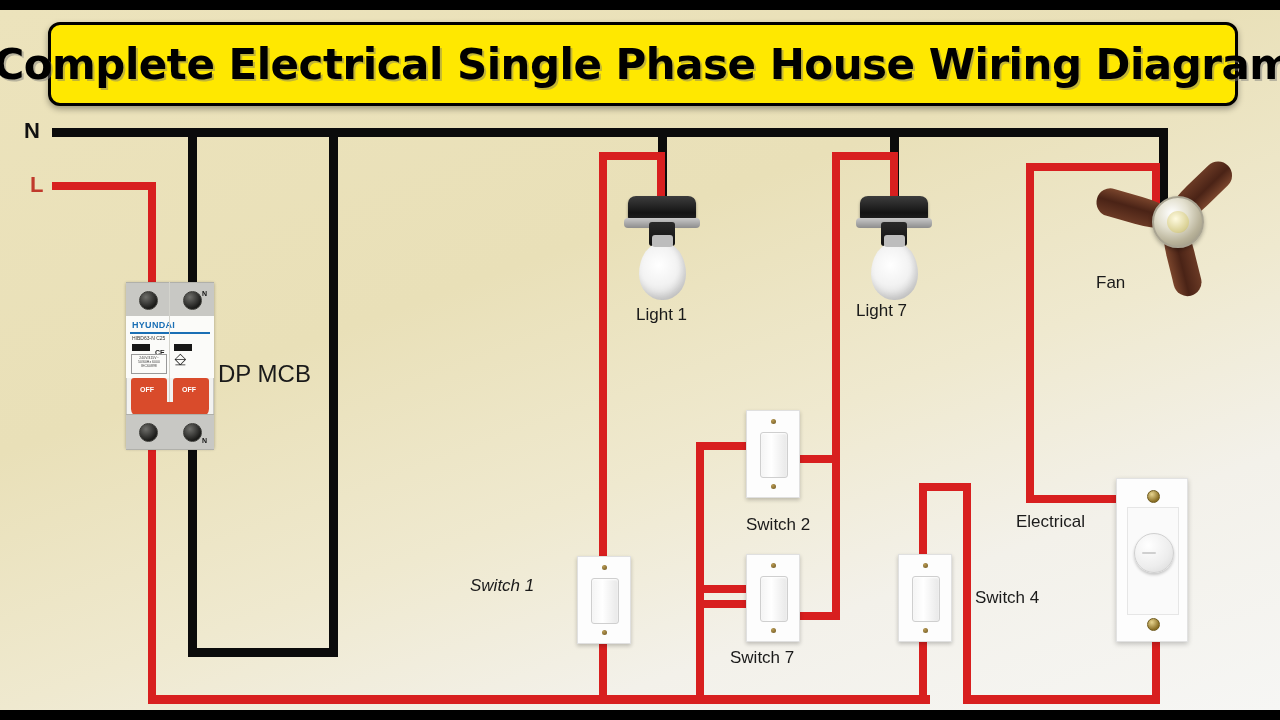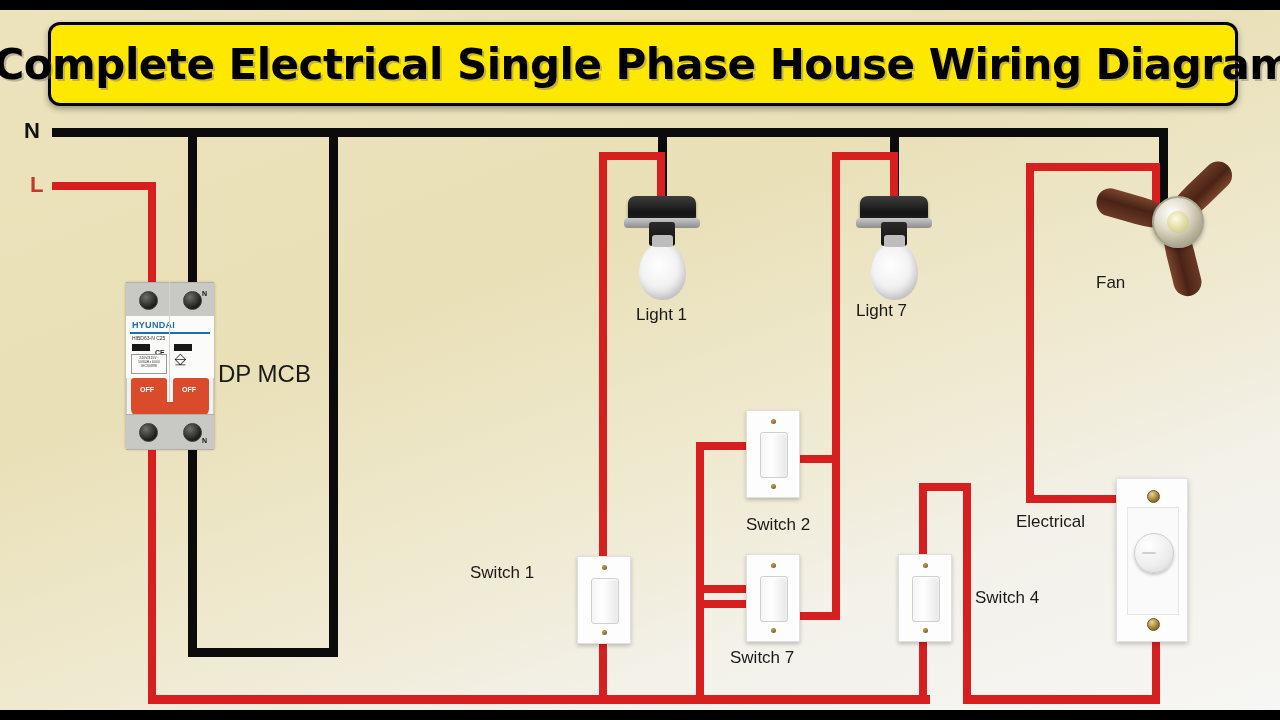--- a/index.html
+++ b/index.html
@@ -247,21 +247,21 @@
     <div class="blade" style="transform:rotate(76deg);"></div>
     <div class="hub"></div>
   </div>
   <div class="cap" style="left:1096px;top:273px;">Fan</div>
 
   <div class="sw" style="left:577px;top:556px;">
     <div class="sw-screw t"></div>
     <div class="sw-toggle"></div>
     <div class="sw-screw b"></div>
   </div>
-  <div class="cap" style="left:470px;top:563px;">Switch 1</div>
+  <div class="cap" style="left:470px;top:576px;font-style:italic;">Switch 1</div>
 
   <div class="sw" style="left:746px;top:410px;">
     <div class="sw-screw t"></div>
     <div class="sw-toggle"></div>
     <div class="sw-screw b"></div>
   </div>
   <div class="cap" style="left:730px;top:515px;margin-left:16px;">Switch 2</div>
 
   <div class="sw" style="left:746px;top:554px;">
     <div class="sw-screw t"></div>

